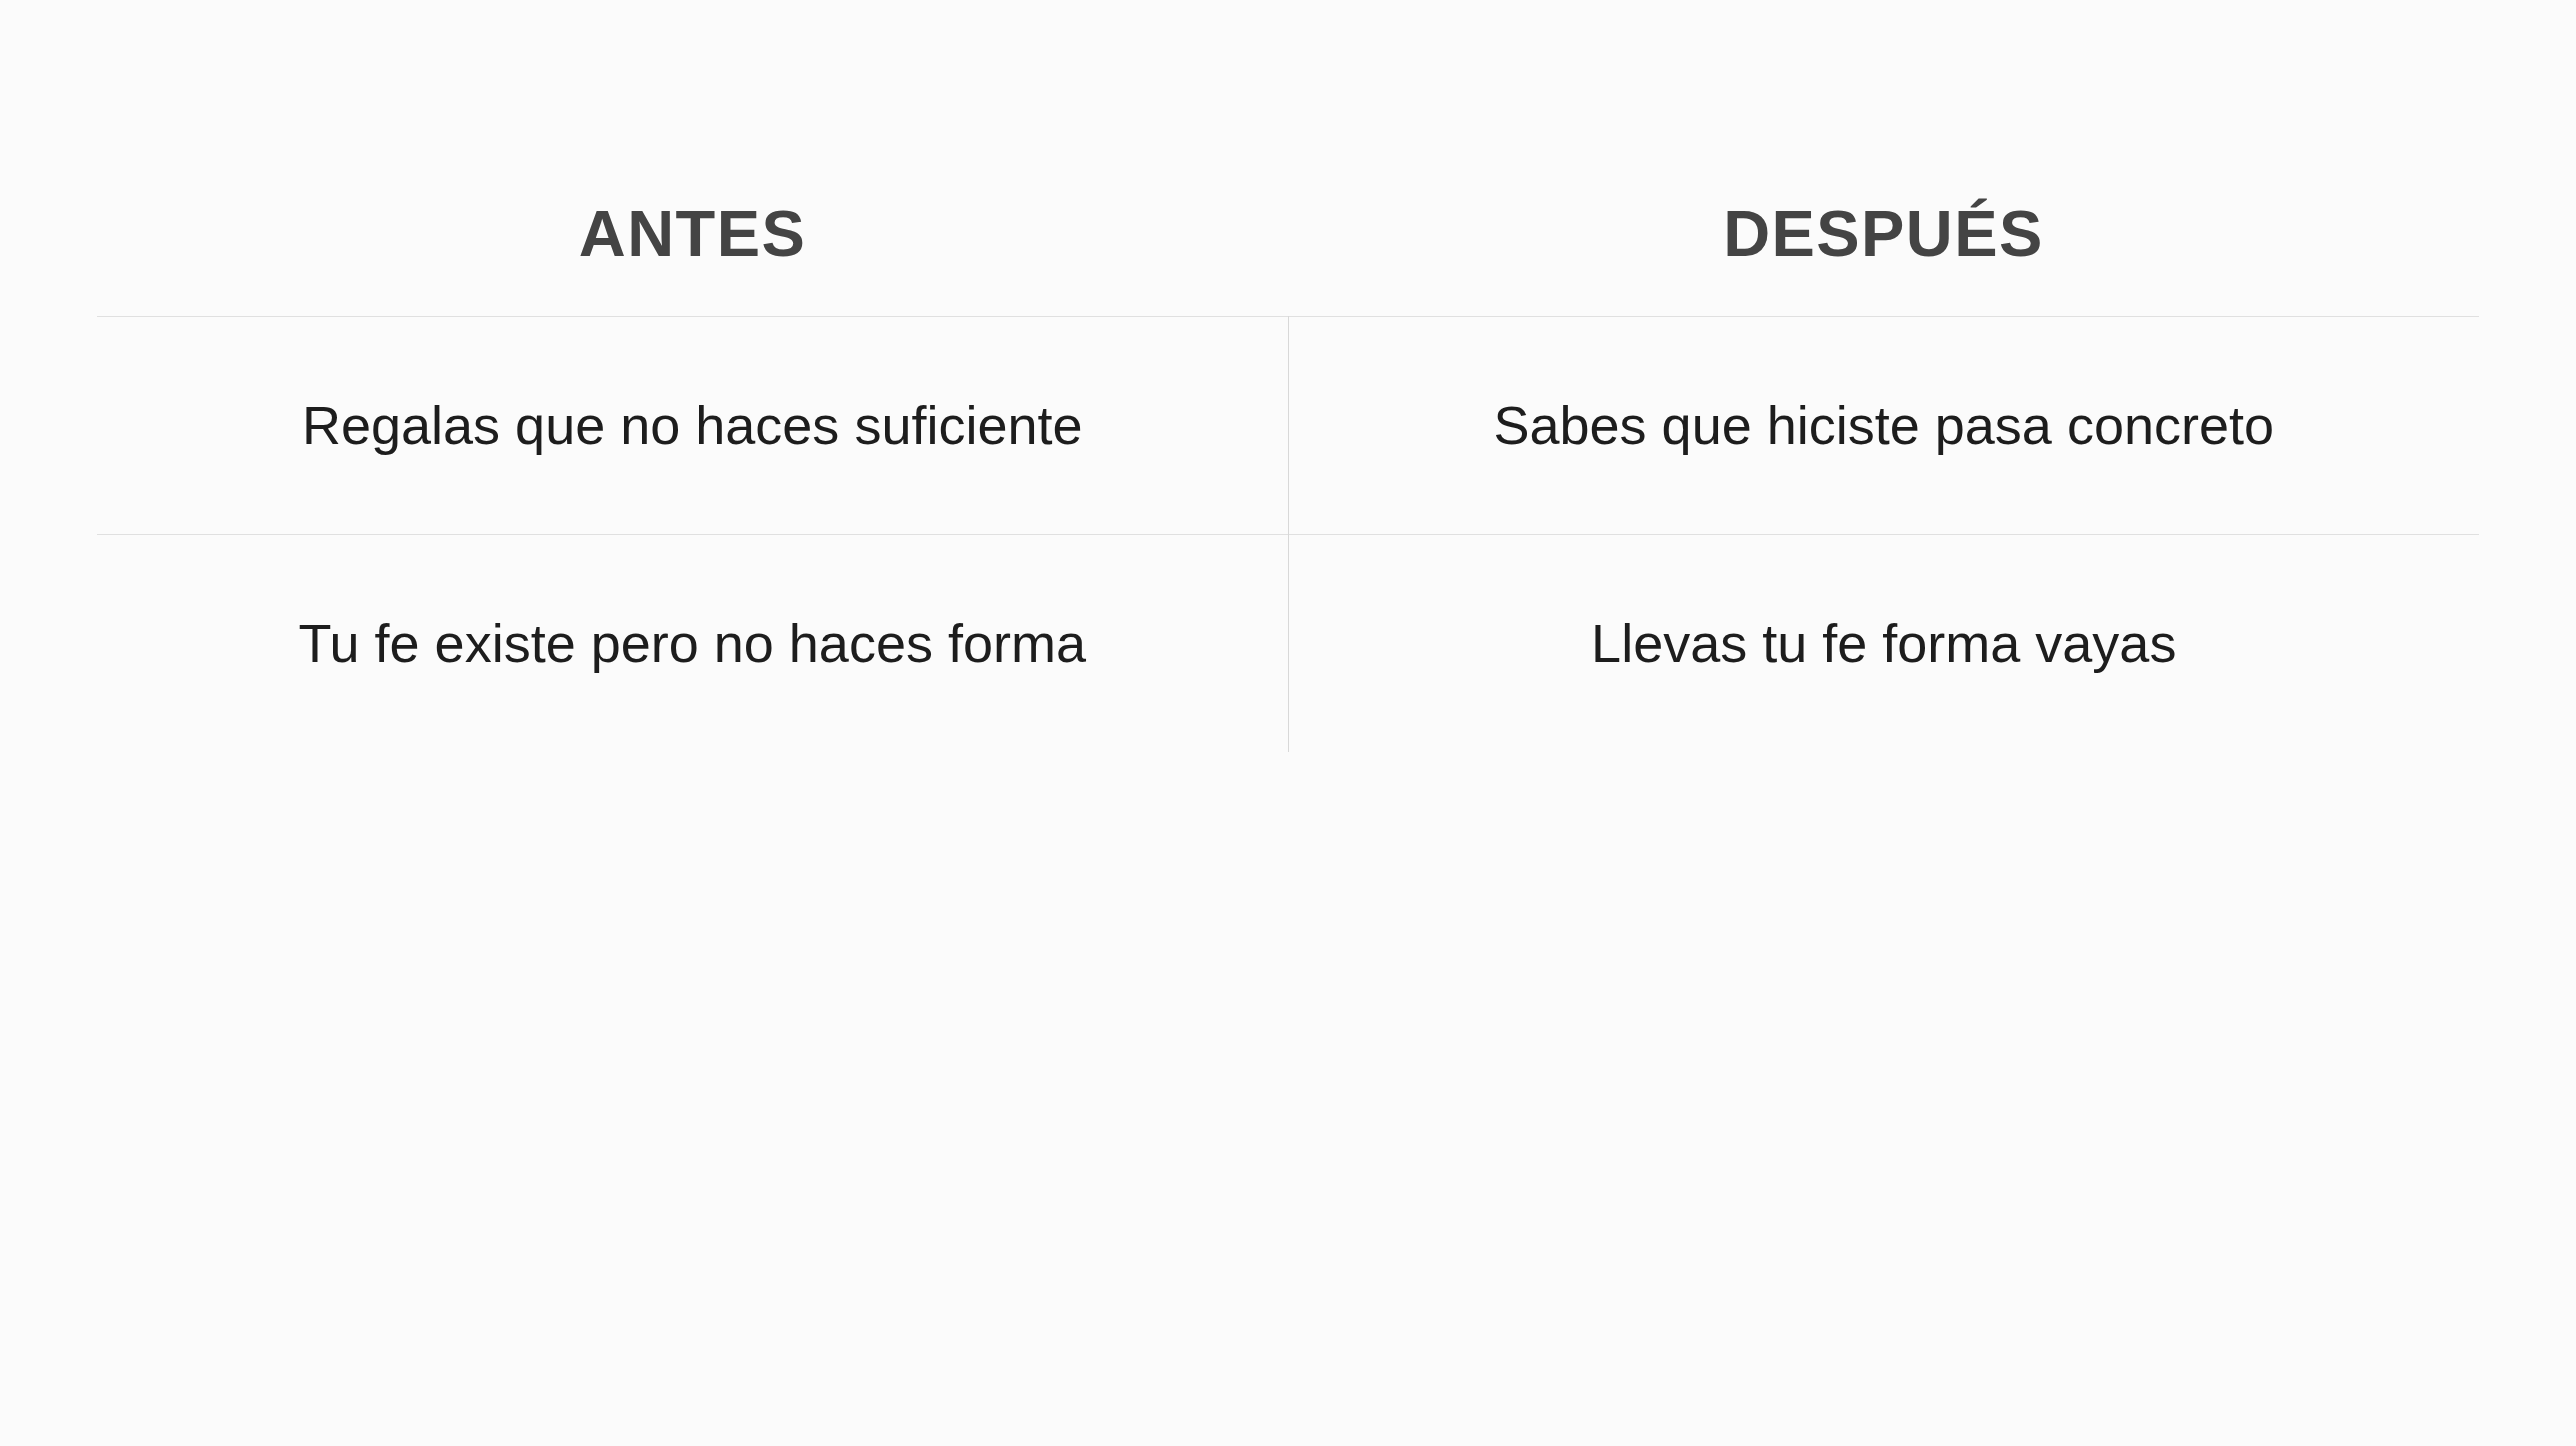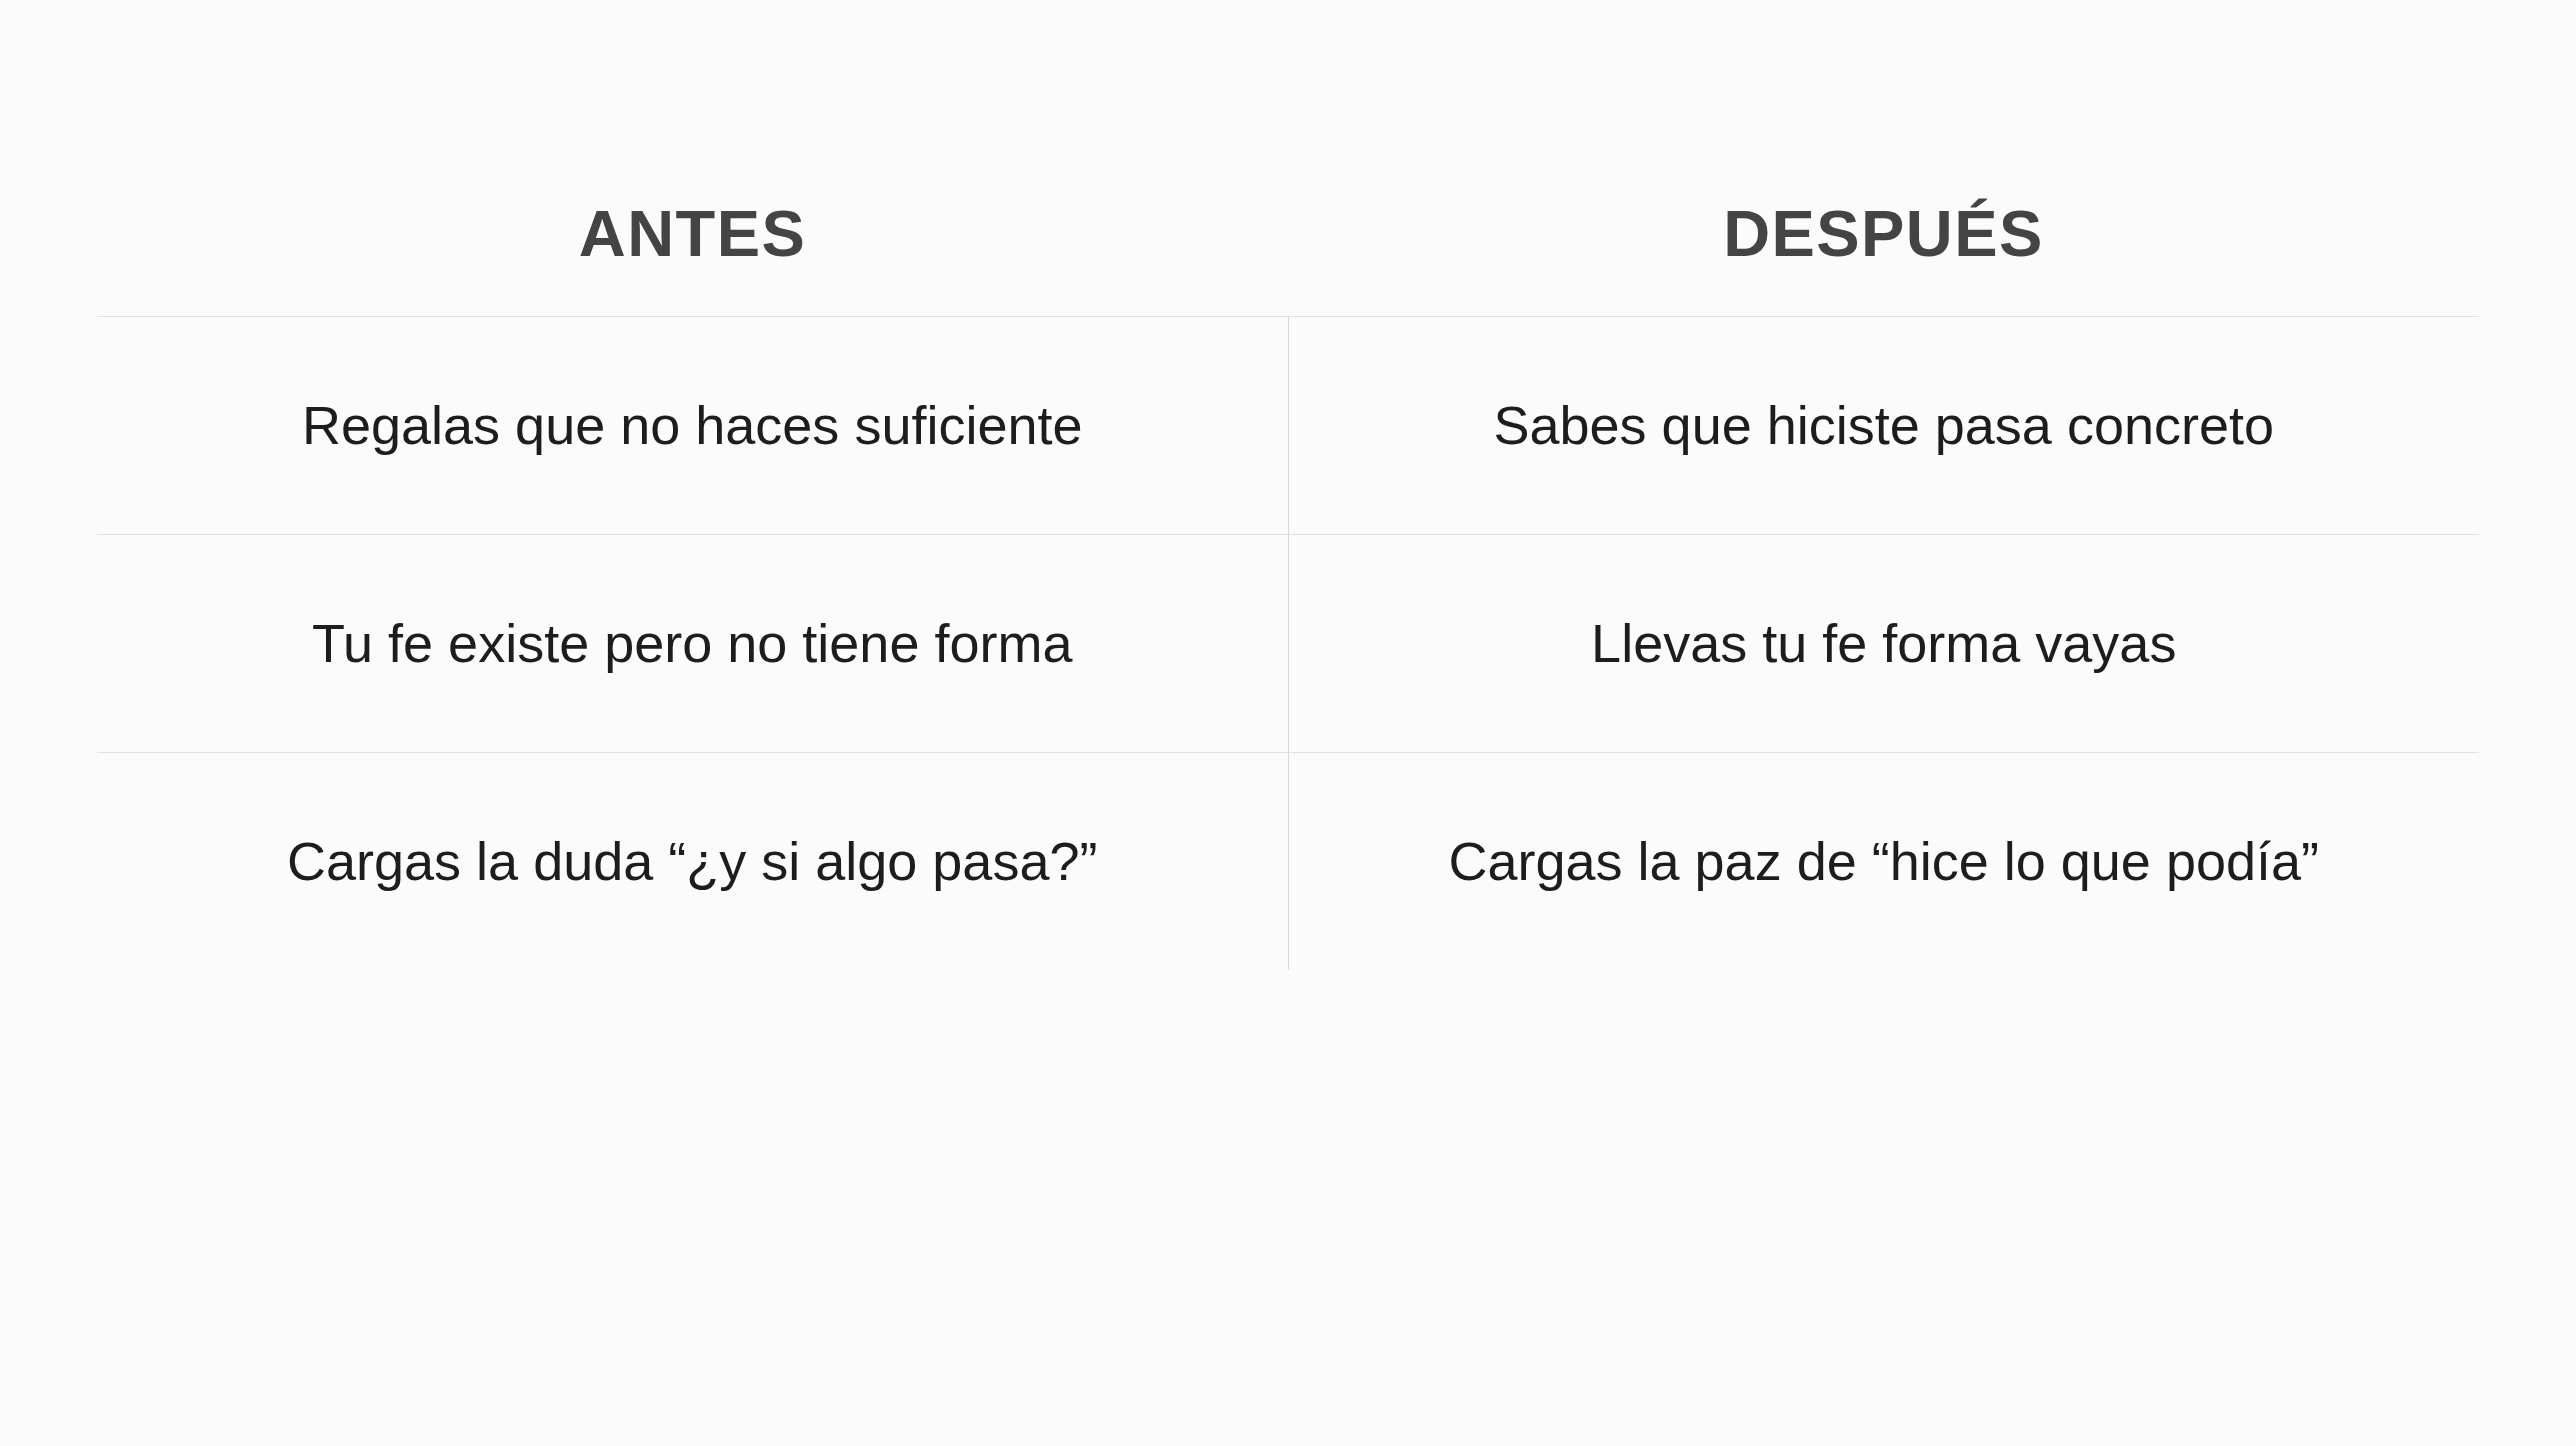--- a/index.html
+++ b/index.html
@@ -92,24 +92,20 @@
         <th class="head-left">ANTES</th>
         <th class="head-right">DESPUÉS</th>
       </tr>
     </thead>
     <tbody>
       <tr>
         <td class="cell-left">Regalas que no haces suficiente</td>
         <td class="cell-right">Sabes que hiciste pasa concreto</td>
       </tr>
       <tr>
-        <td class="cell-left">Tu fe existe pero no tiene forma</td>
+        <td class="cell-left">Tu fe existe pero no haces forma</td>
         <td class="cell-right">Llevas tu fe forma vayas</td>
-      </tr>
-      <tr>
-        <td class="cell-left">Cargas la duda “¿y si algo pasa?”</td>
-        <td class="cell-right">Cargas la paz de “hice lo que podía”</td>
       </tr>
     </tbody>
   </table>
 
 </div>
 
 
 </body></html>

